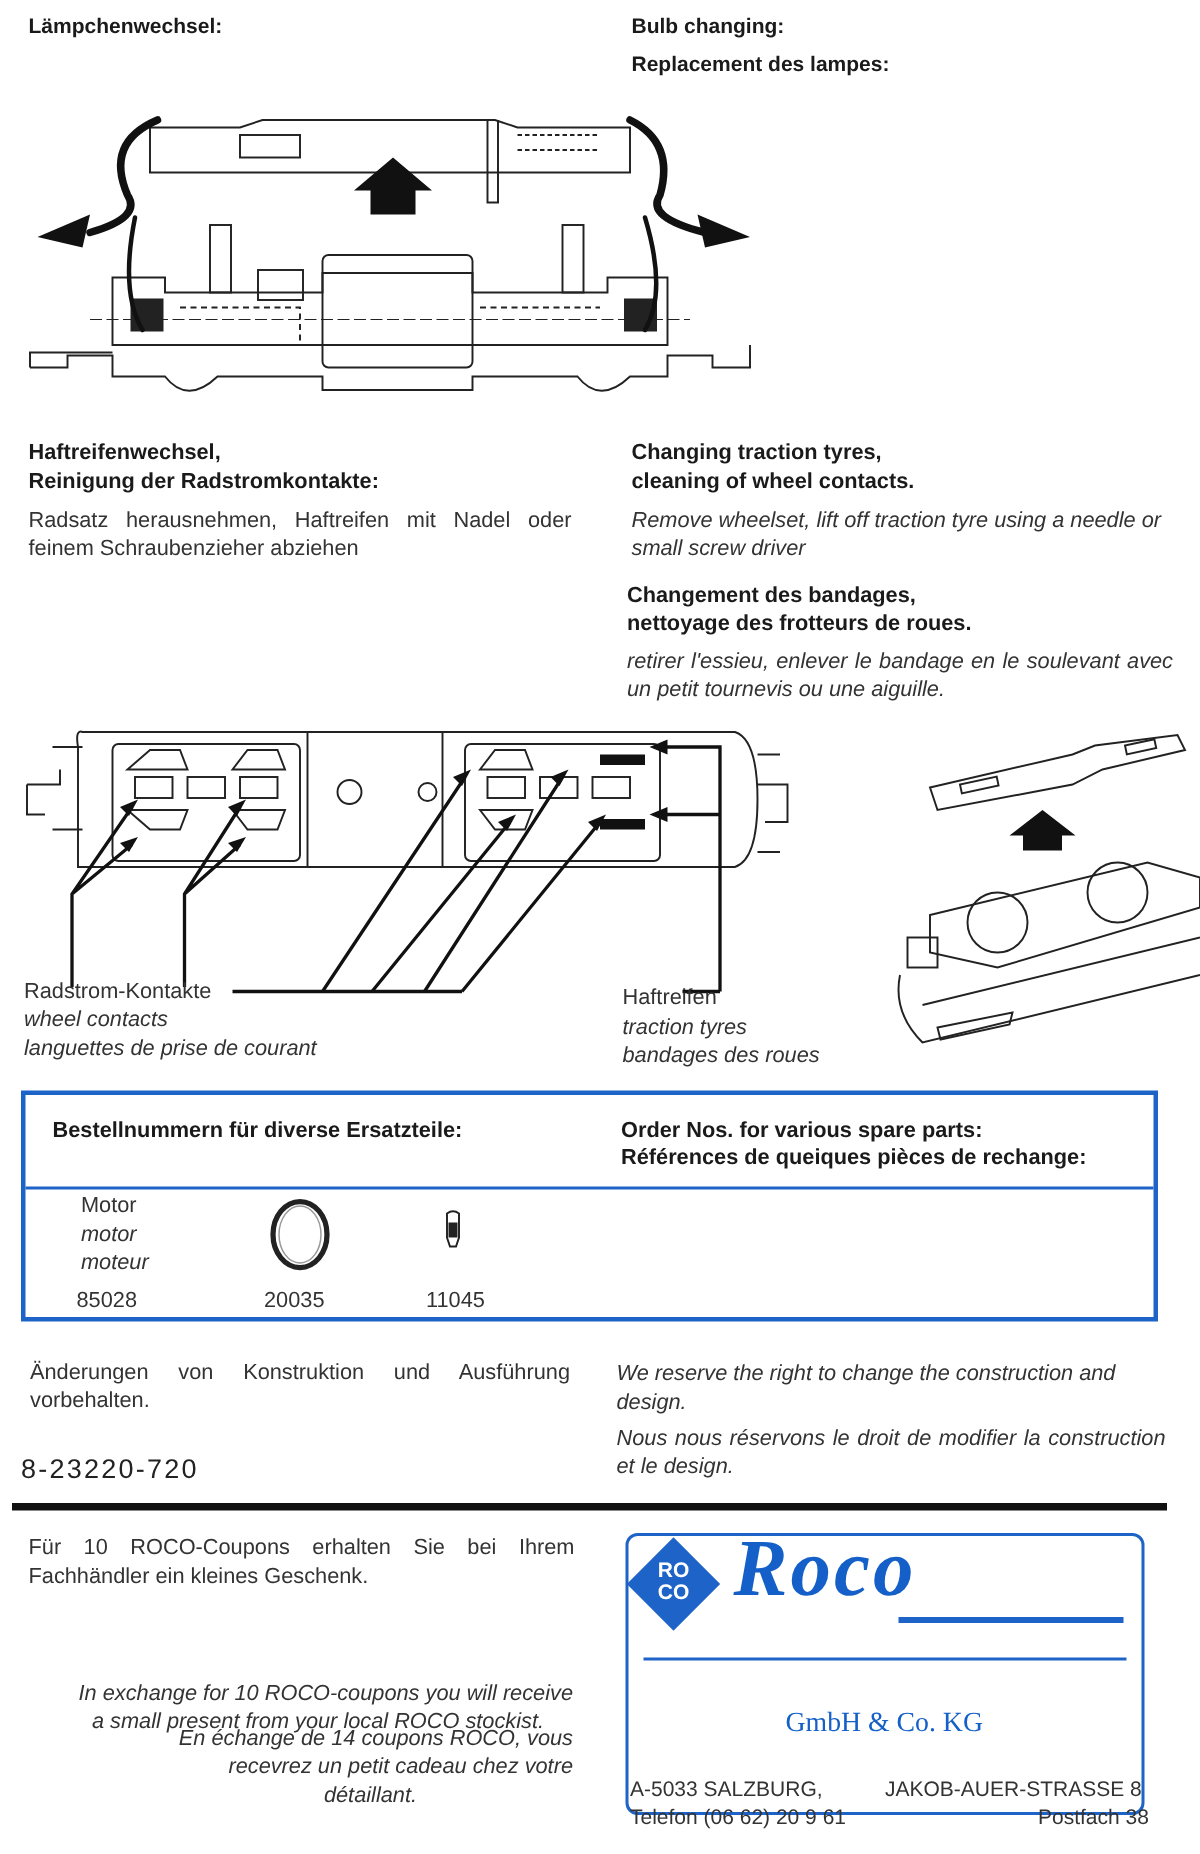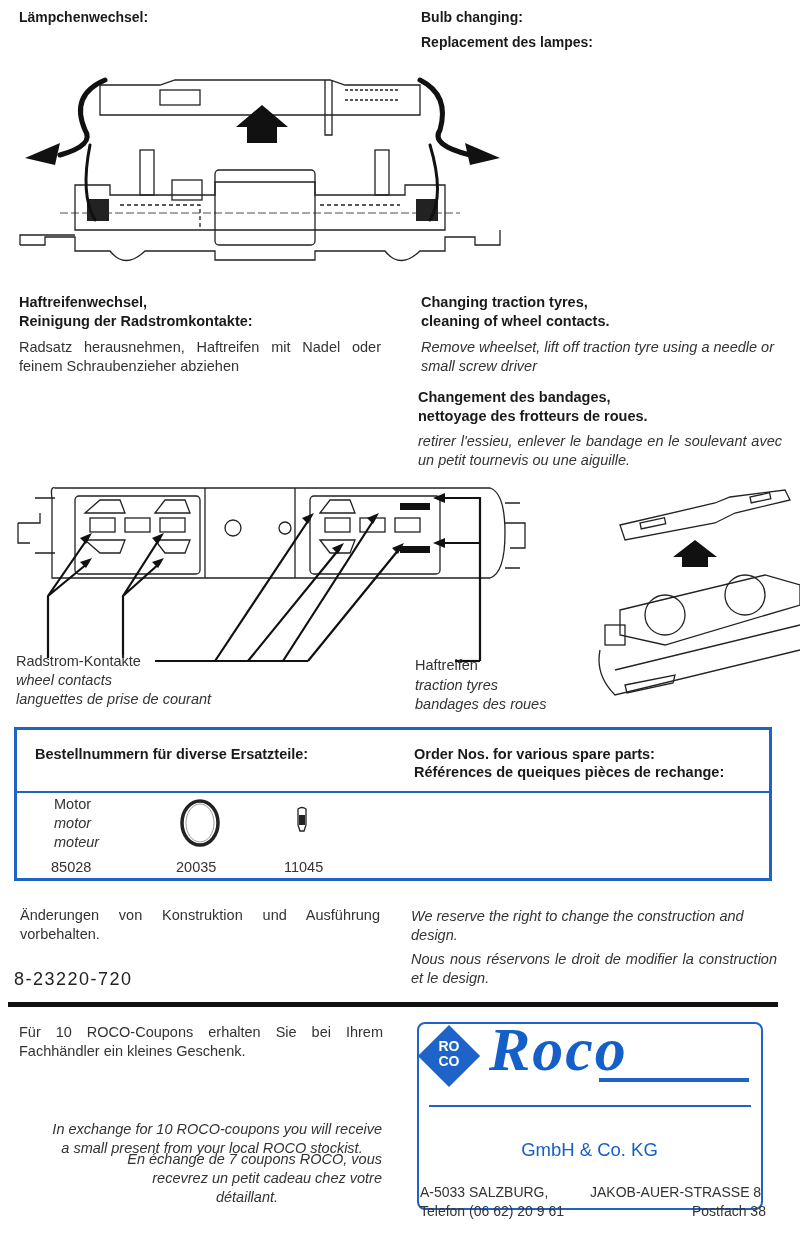--- a/index.html
+++ b/index.html
@@ -169,30 +169,30 @@
 
 <div class="abs t just" style="left:20px;top:906px;width:360px;">Änderungen von Konstruktion und Ausführung vorbehalten.</div>
 <div class="abs t i" style="left:411px;top:907px;width:365px;">We reserve the right to change the construction and design.</div>
 <div class="abs t i just" style="left:411px;top:950px;width:366px;">Nous nous réservons le droit de modifier la construction et le design.</div>
 <div class="abs" style="left:14px;top:969px;font-size:18px;letter-spacing:1.5px;color:#222;">8-23220-720</div>
 
 <div class="abs" style="left:8px;top:1002px;width:770px;height:5px;background:#111;"></div>
 
 <div class="abs t just" style="left:19px;top:1023px;width:364px;">Für 10 ROCO-Coupons erhalten Sie bei Ihrem Fachhändler ein kleines Geschenk.</div>
 <div class="abs t i" style="left:42px;top:1076px;width:340px;text-align:right;text-align-last:center;margin-top:44px;">In exchange for 10 ROCO-coupons you will receive a small present from your local ROCO stockist.</div>
-<div class="abs t i" style="left:112px;top:1150px;width:270px;text-align:right;text-align-last:center;">En échange de 7 coupons ROCO, vous recevrez un petit cadeau chez votre détaillant.</div>
+<div class="abs t i" style="left:112px;top:1150px;width:270px;text-align:right;text-align-last:center;">En échange de 14 coupons ROCO, vous recevrez un petit cadeau chez votre détaillant.</div>
 
 <div class="logo">
   <div class="abs" style="left:8px;top:10px;width:44px;height:44px;background:#1e64c8;transform:rotate(45deg);"></div>
   <div class="abs" style="left:12px;top:15px;width:36px;text-align:center;color:#fff;font-weight:bold;font-size:14px;line-height:15px;">
     <div>RO</div>
     <div>CO</div>
   </div>
-  <div class="abs blue" style="left:70px;top:-10px;font-family:'Liberation Serif',serif;font-style:italic;font-weight:bold;font-size:62px;letter-spacing:2px;">Roco</div>
+  <div class="abs blue" style="left:70px;top:-10px;font-family:'Liberation Serif',serif;font-style:italic;font-weight:bold;font-size:54px;letter-spacing:2px;">Roco</div>
   <div class="abs" style="left:180px;top:54px;width:150px;height:4px;background:#1e64c8;"></div>
   <div class="abs" style="left:10px;top:81px;width:322px;height:2px;background:#1e64c8;"></div>
-  <div class="abs blue" style="left:0;top:115px;width:341px;text-align:center;font-size:18.5px;">GmbH &amp; Co. KG</div>
+  <div class="abs blue" style="left:0;top:115px;width:341px;text-align:center;font-size:18.5px;font-family:Liberation Serif, serif;">GmbH &amp; Co. KG</div>
 </div>
 
 <div class="abs t" style="left:420px;top:1183px;font-size:14px;">A-5033 SALZBURG,</div>
 <div class="abs t" style="left:590px;top:1183px;font-size:14px;">JAKOB-AUER-STRASSE 8</div>
 <div class="abs t" style="left:420px;top:1202px;font-size:14px;">Telefon (06 62) 20 9 61</div>
 <div class="abs t" style="left:692px;top:1202px;font-size:14px;">Postfach 38</div>
 
 </body></html>

